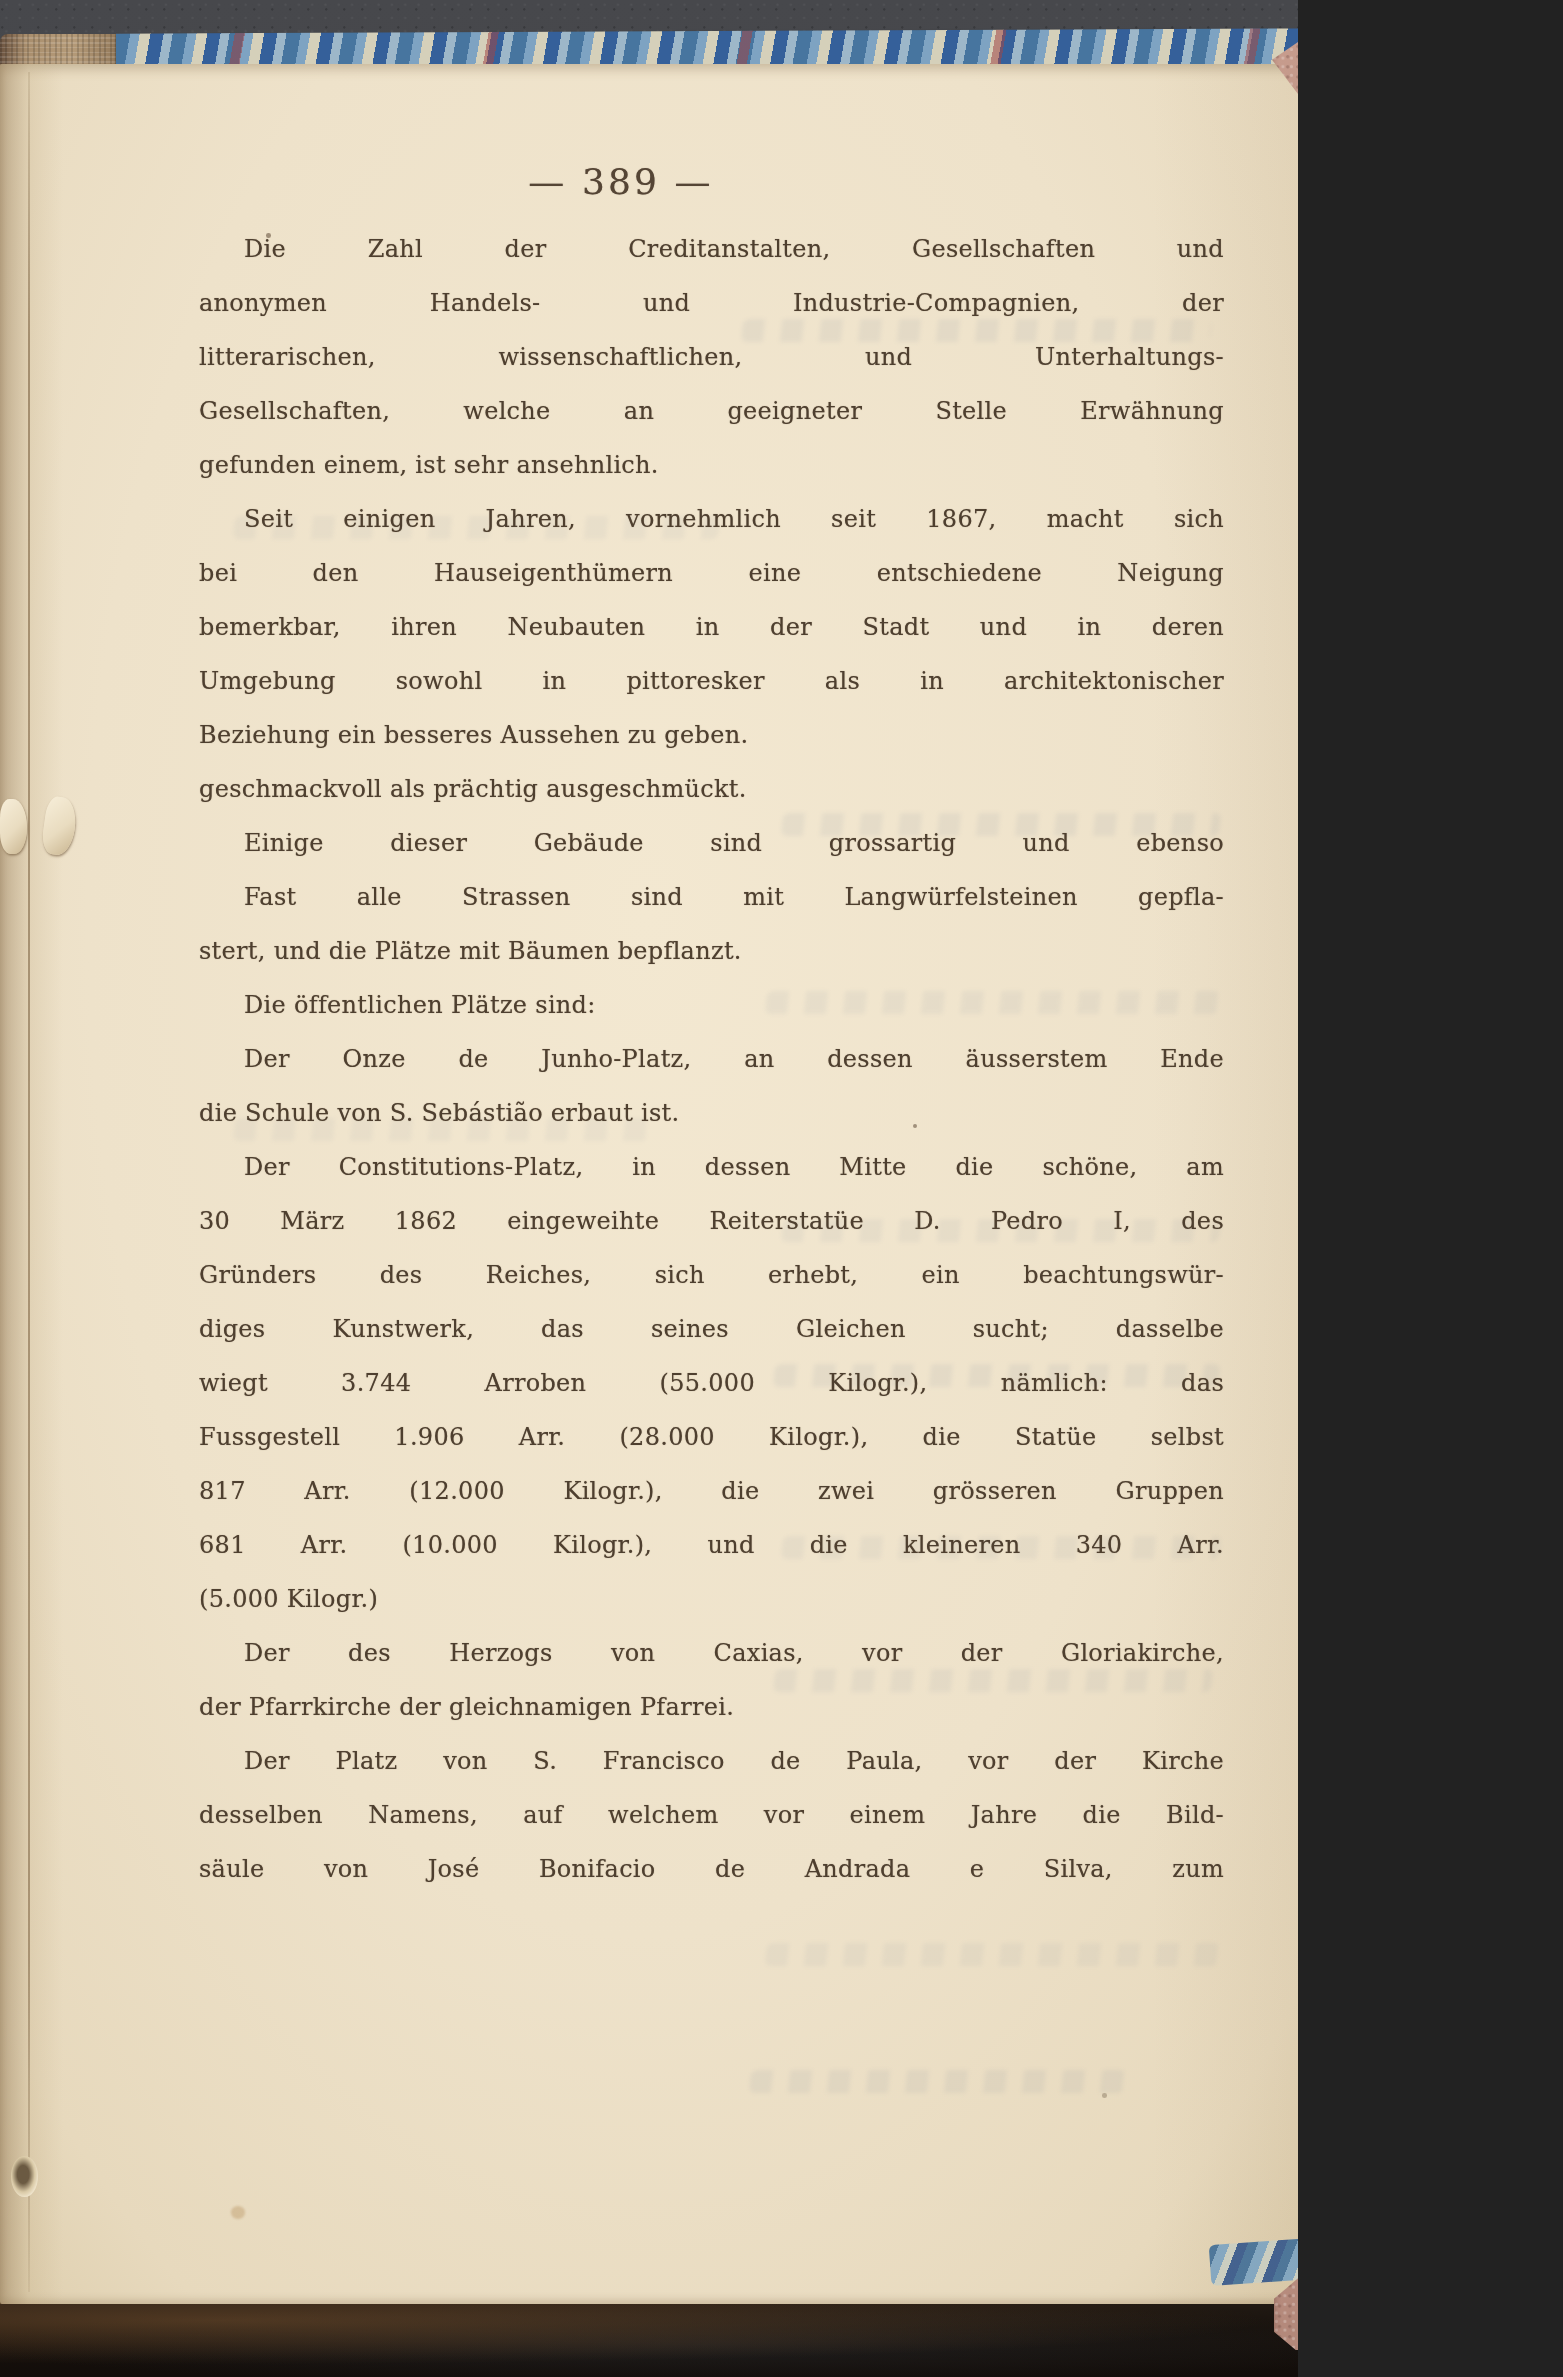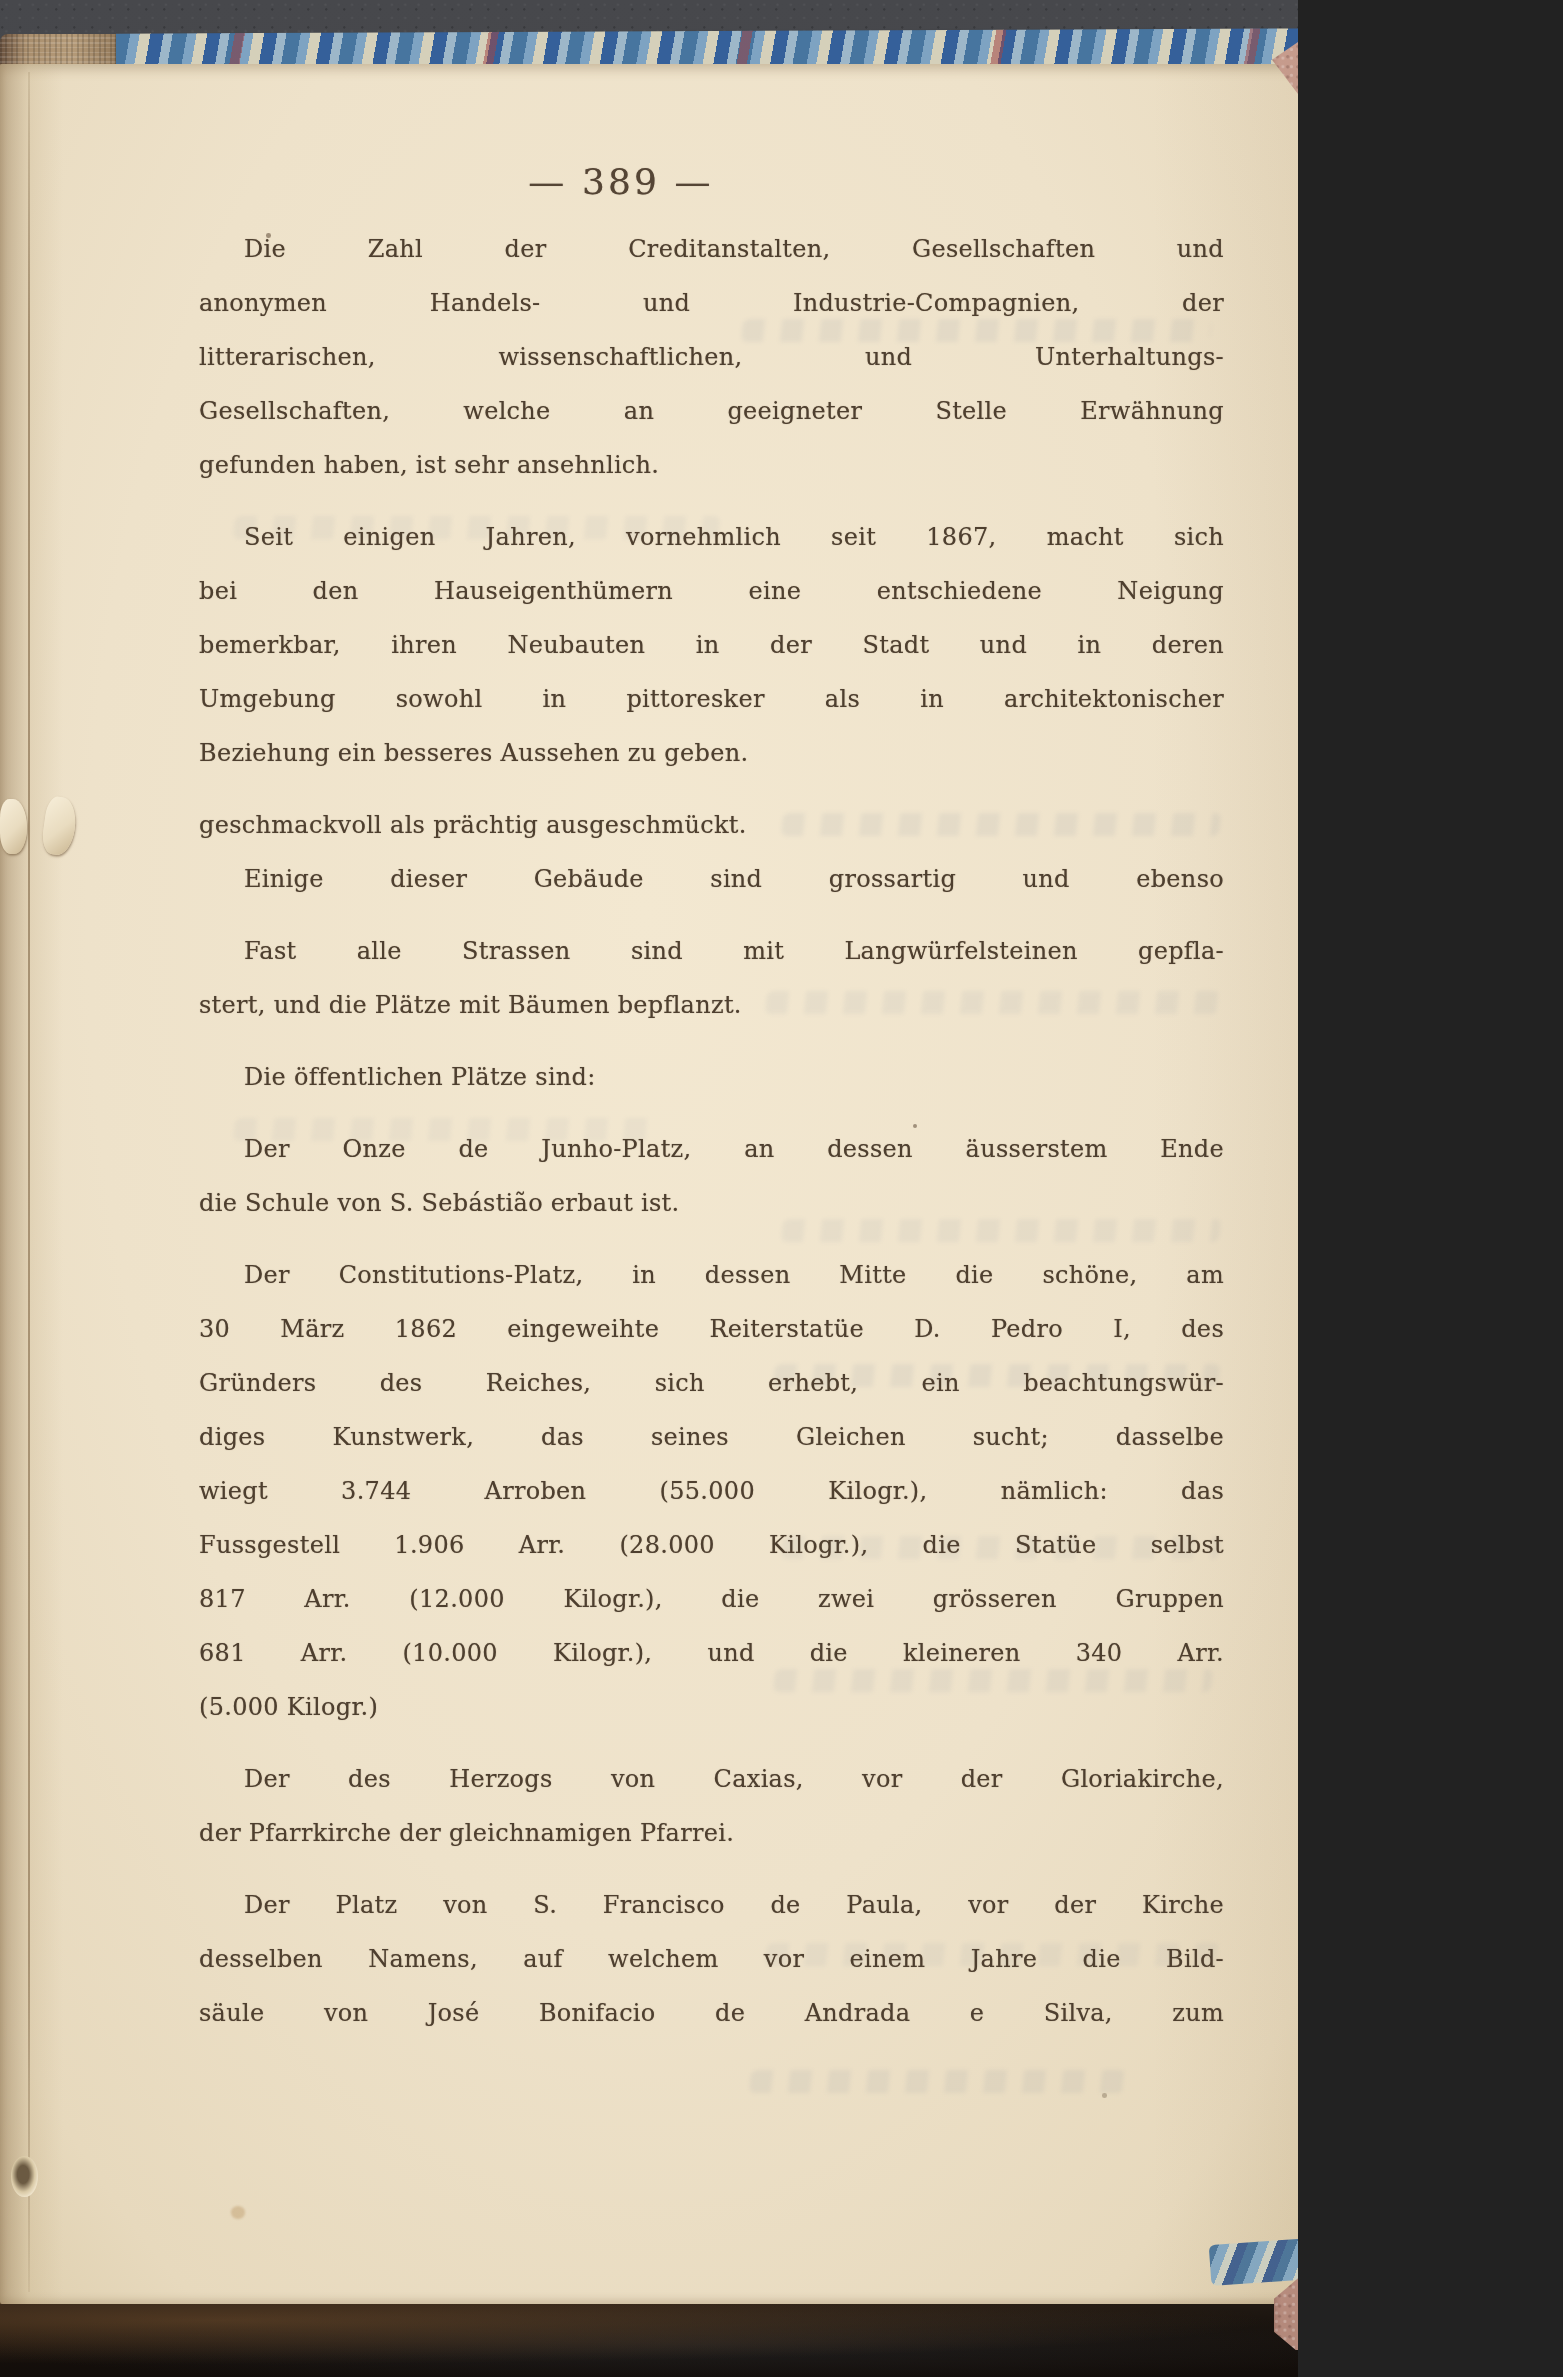--- a/index.html
+++ b/index.html
@@ -93,21 +93,21 @@
   }
   
   .content{position:absolute;left:199px;top:0;width:1025px;color:#4e3f2f;}
   .pagenum{
     margin-top:161px;width:844px;text-align:center;
     font-size:36px;line-height:41px;letter-spacing:3.1px;color:#554535;
     text-shadow:0 0 0.8px rgba(85,69,53,.6);
   }
   .body{margin-top:20.3px;}
   .para{margin:0;}
-  .para + .para{margin-top:18px;}
+  .para + .para{margin-top:0;}
   .line{
     height:54px;line-height:54px;font-size:24px;letter-spacing:0.3px;
     text-align:justify;text-align-last:justify;overflow:hidden;
     text-shadow:0 0 0.9px rgba(80,64,46,.55);
   }
   .line.first{text-indent:45px;}
   .line.plast{text-align-last:left;}
   
   .ghost{
     position:absolute;height:23.4px;border-radius:6.3px;
@@ -162,21 +162,21 @@
 
   <div class="content">
     <div class="pagenum">— 389 —</div>
 
     <div class="body">
       <div class="para">
         <div class="line first">Die Zahl der Creditanstalten, Gesellschaften und</div>
         <div class="line">anonymen Handels- und Industrie-Compagnien, der</div>
         <div class="line">litterarischen, wissenschaftlichen, und Unterhaltungs-</div>
         <div class="line">Gesellschaften, welche an geeigneter Stelle Erwähnung</div>
-        <div class="line plast">gefunden haben, ist sehr ansehnlich.</div>
+        <div class="line plast">gefunden einem, ist sehr ansehnlich.</div>
       </div>
       <div class="para">
         <div class="line first">Seit einigen Jahren, vornehmlich seit 1867, macht sich</div>
         <div class="line">bei den Hauseigenthümern eine entschiedene Neigung</div>
         <div class="line">bemerkbar, ihren Neubauten in der Stadt und in deren</div>
         <div class="line">Umgebung sowohl in pittoresker als in architektonischer</div>
         <div class="line plast">Beziehung ein besseres Aussehen zu geben.</div>
       </div>
       <div class="para">
         <div class="line plast">geschmackvoll als prächtig ausgeschmückt.</div>

